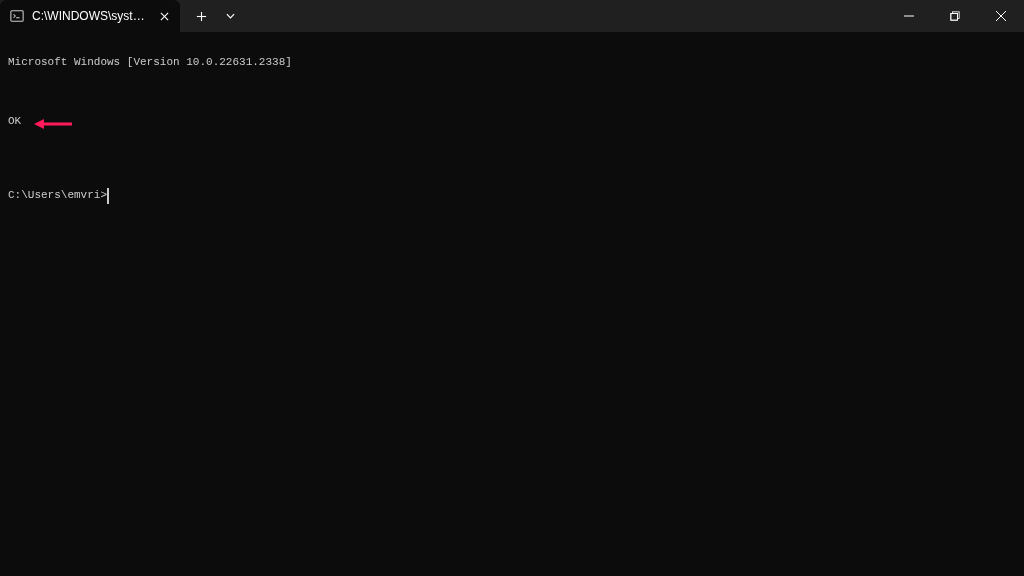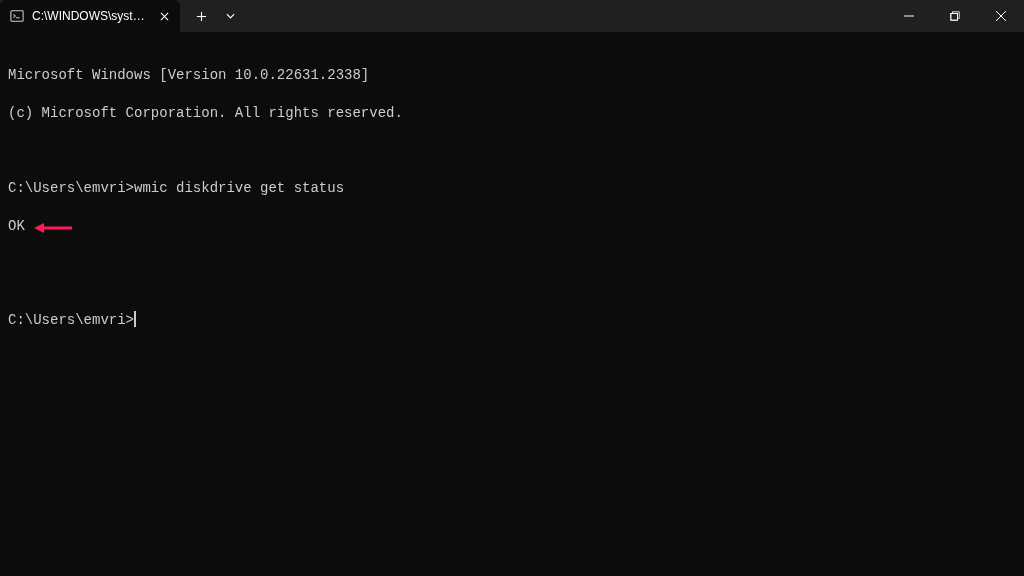--- a/index.html
+++ b/index.html
@@ -107,22 +107,22 @@
       cursor: pointer;
     }
     .win-btn svg {
       width: 10px;
       height: 10px;
       stroke: #ffffff;
       stroke-width: 1;
       fill: none;
     }
     .terminal-body {
-      padding: 15px 8px;
-      font-size: 14px;
+      padding: 8px 8px;
+      font-size: 11px;
       line-height: 1.35;
       color: #cccccc;
       white-space: pre;
       position: relative;
     }
     .line {
       display: block;
     }
     .ok-line {
       position: relative;
@@ -200,23 +200,21 @@
       <svg viewBox="0 0 10 10">
         <line x1="0" y1="0" x2="10" y2="10"></line>
         <line x1="10" y1="0" x2="0" y2="10"></line>
       </svg>
     </div>
   </div>
 </div>
 
 <div class="terminal-body">
 <span class="line">Microsoft Windows [Version 10.0.22631.2338]</span>
-<span class="line">(c) Microsoft Corporation. All rights reserved.</span>
 <span class="line"> </span>
-<span class="line"><span>C:\Users\emvri&gt;</span><span>wmic diskdrive get status</span></span>
 <span class="line ok-line"><span>OK</span><span class="arrow-annotation"><svg viewBox="0 0 38 12">
           <line x1="38" y1="6" x2="6" y2="6" stroke="#ff1a5b" stroke-width="3"></line>
           <polygon points="0,6 10,1 10,11" fill="#ff1a5b"></polygon>
         </svg></span></span>
 <span class="line"> </span>
 <span class="line"> </span>
 <span class="line cursor-line"><span>C:\Users\emvri&gt;</span><span class="text-cursor"></span></span>
 </div>
 
 </body></html>

